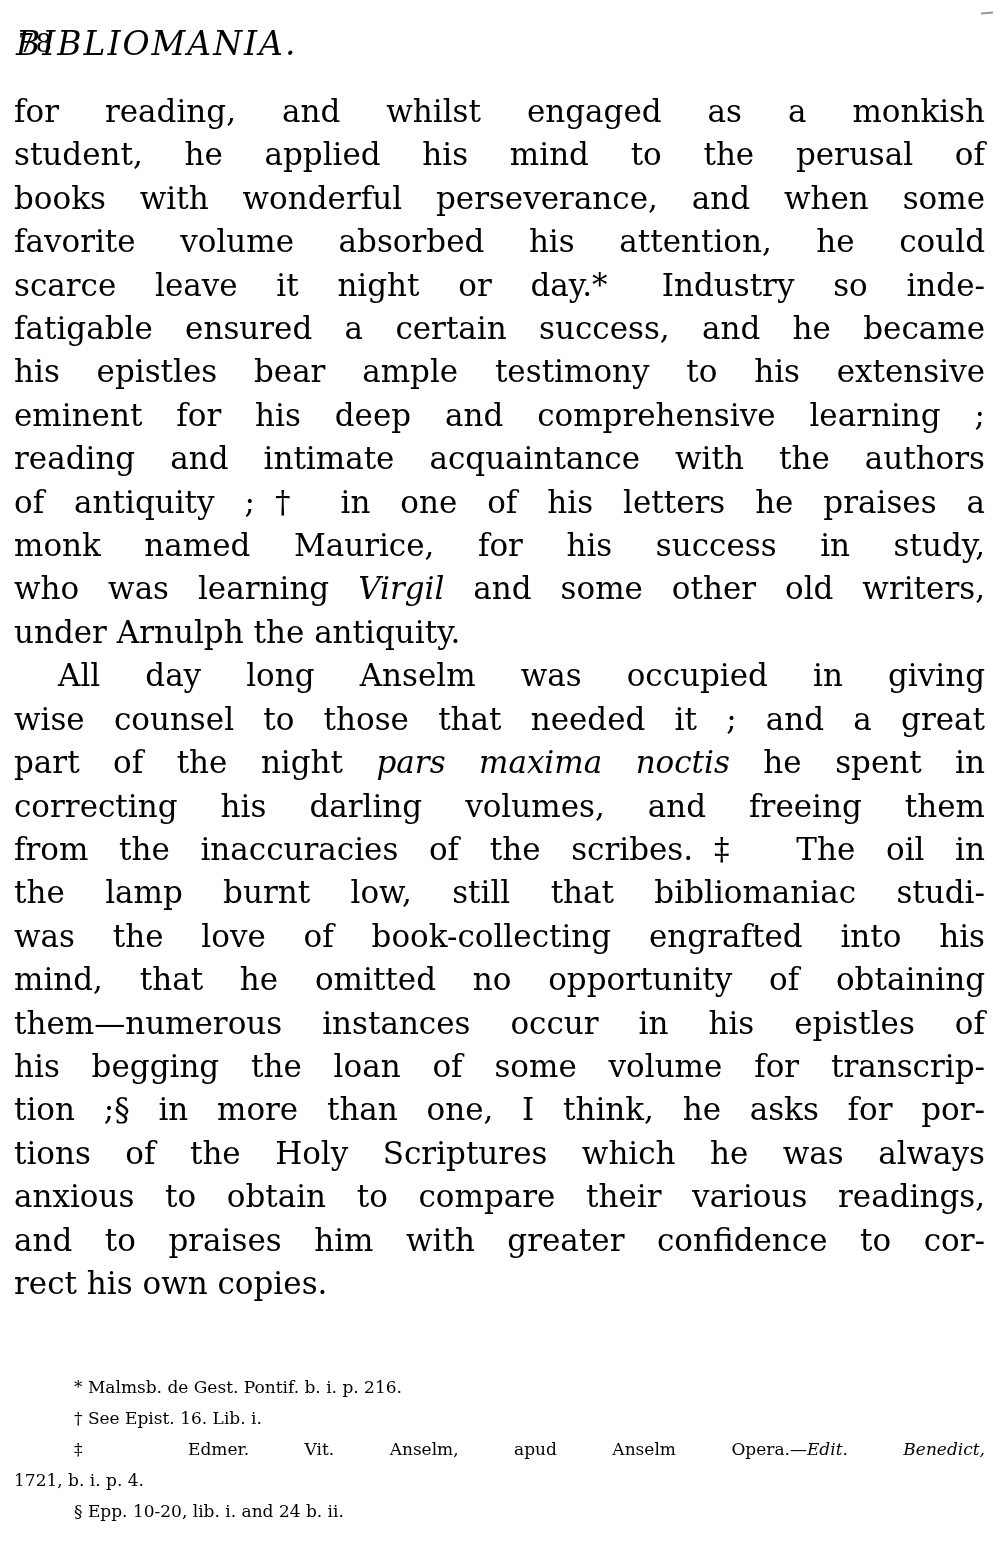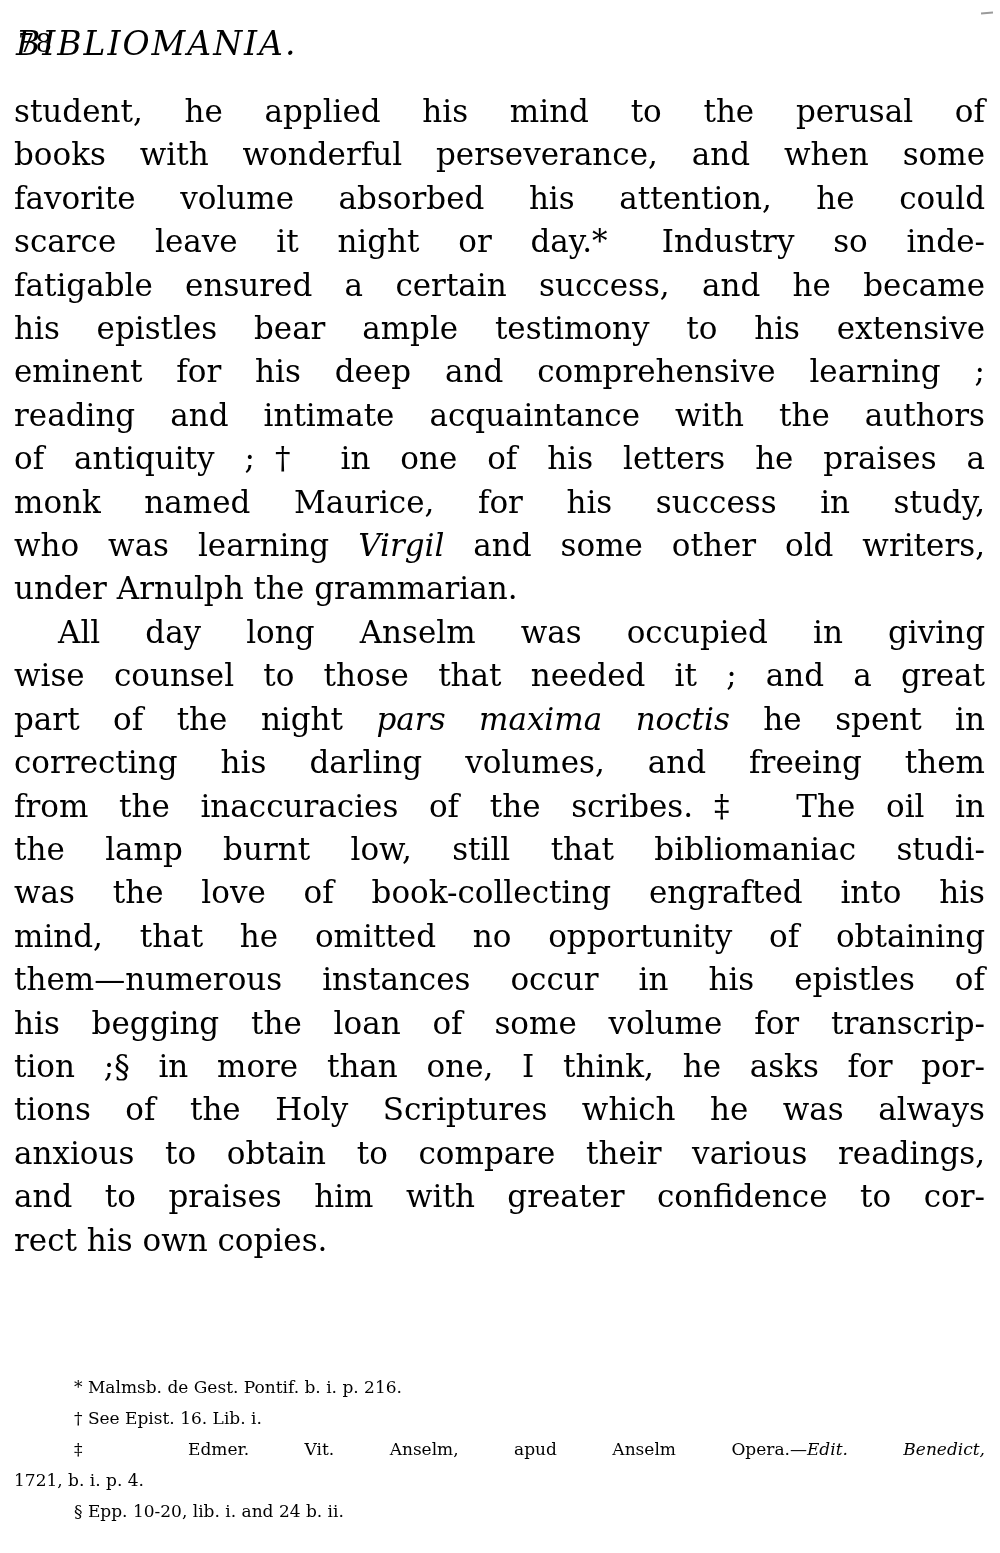--- a/index.html
+++ b/index.html
@@ -99,32 +99,33 @@
 <body>
 
 <div class="page">
   <div class="header">
     <span class="pagenum">78</span>
     <span class="running-title">BIBLIOMANIA.</span>
   </div>
   <span class="scan-artifact"></span>
   <div class="body-text">
       <div>
+        <div class="line justify"><span class="">for reading, and whilst engaged as a monkish</span></div>
         <div class="line justify"><span class="">student, he applied his mind to the perusal of</span></div>
         <div class="line justify"><span class="">books with wonderful perseverance, and when some</span></div>
         <div class="line justify"><span class="">favorite volume absorbed his attention, he could</span></div>
         <div class="line justify"><span class="">scarce leave it night or day.*  Industry so inde-</span></div>
         <div class="line justify"><span class="">fatigable ensured a certain success, and he became</span></div>
         <div class="line justify"><span class="">his epistles bear ample testimony to his extensive</span></div>
         <div class="line justify"><span class="">eminent for his deep and comprehensive learning ;</span></div>
         <div class="line justify"><span class="">reading and intimate acquaintance with the authors</span></div>
         <div class="line justify"><span class="">of antiquity ;† in one of his letters he praises a</span></div>
         <div class="line justify"><span class="">monk named Maurice, for his success in study,</span></div>
         <div class="line justify"><span class="">who was learning </span><span class="it">Virgil</span><span class=""> and some other old writers,</span></div>
-        <div class="line nojustify"><span class="">under Arnulph the grammarian.</span></div>
+        <div class="line nojustify"><span class="">under Arnulph the antiquity.</span></div>
       </div>
       <div>
         <div class="line justify indent"><span class="">All day long Anselm was occupied in giving</span></div>
         <div class="line justify"><span class="">wise counsel to those that needed it ; and a great</span></div>
         <div class="line justify"><span class="">part of the night </span><span class="it">pars maxima noctis</span><span class=""> he spent in</span></div>
         <div class="line justify"><span class="">correcting his darling volumes, and freeing them</span></div>
         <div class="line justify"><span class="">from the inaccuracies of the scribes.‡  The oil in</span></div>
         <div class="line justify"><span class="">the lamp burnt low, still that bibliomaniac studi-</span></div>
         <div class="line justify"><span class="">was the love of book-collecting engrafted into his</span></div>
         <div class="line justify"><span class="">mind, that he omitted no opportunity of obtaining</span></div>

